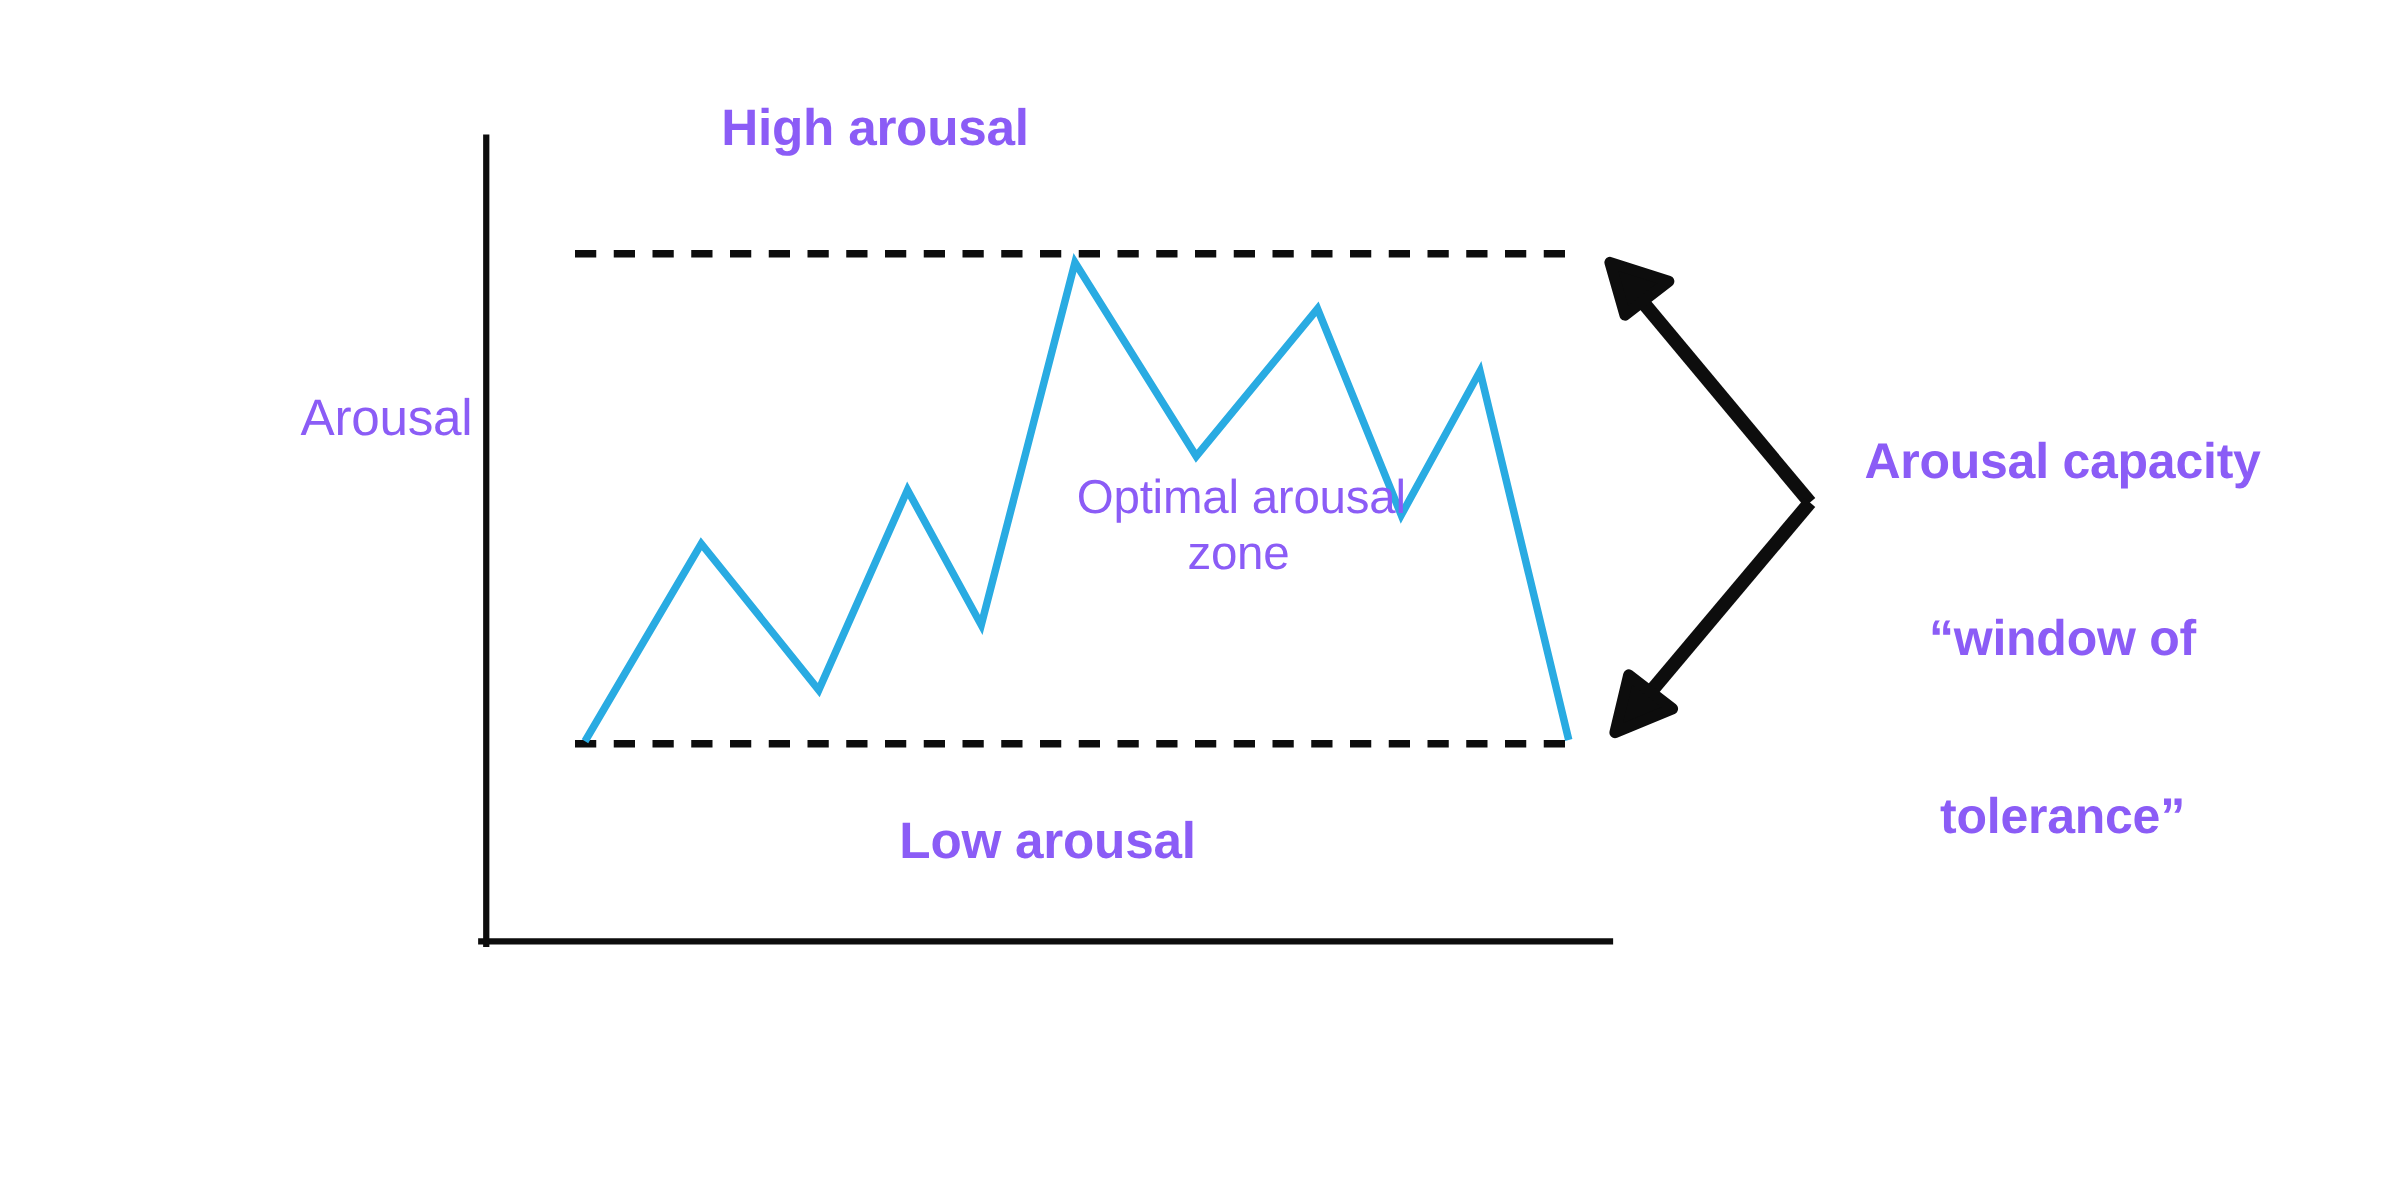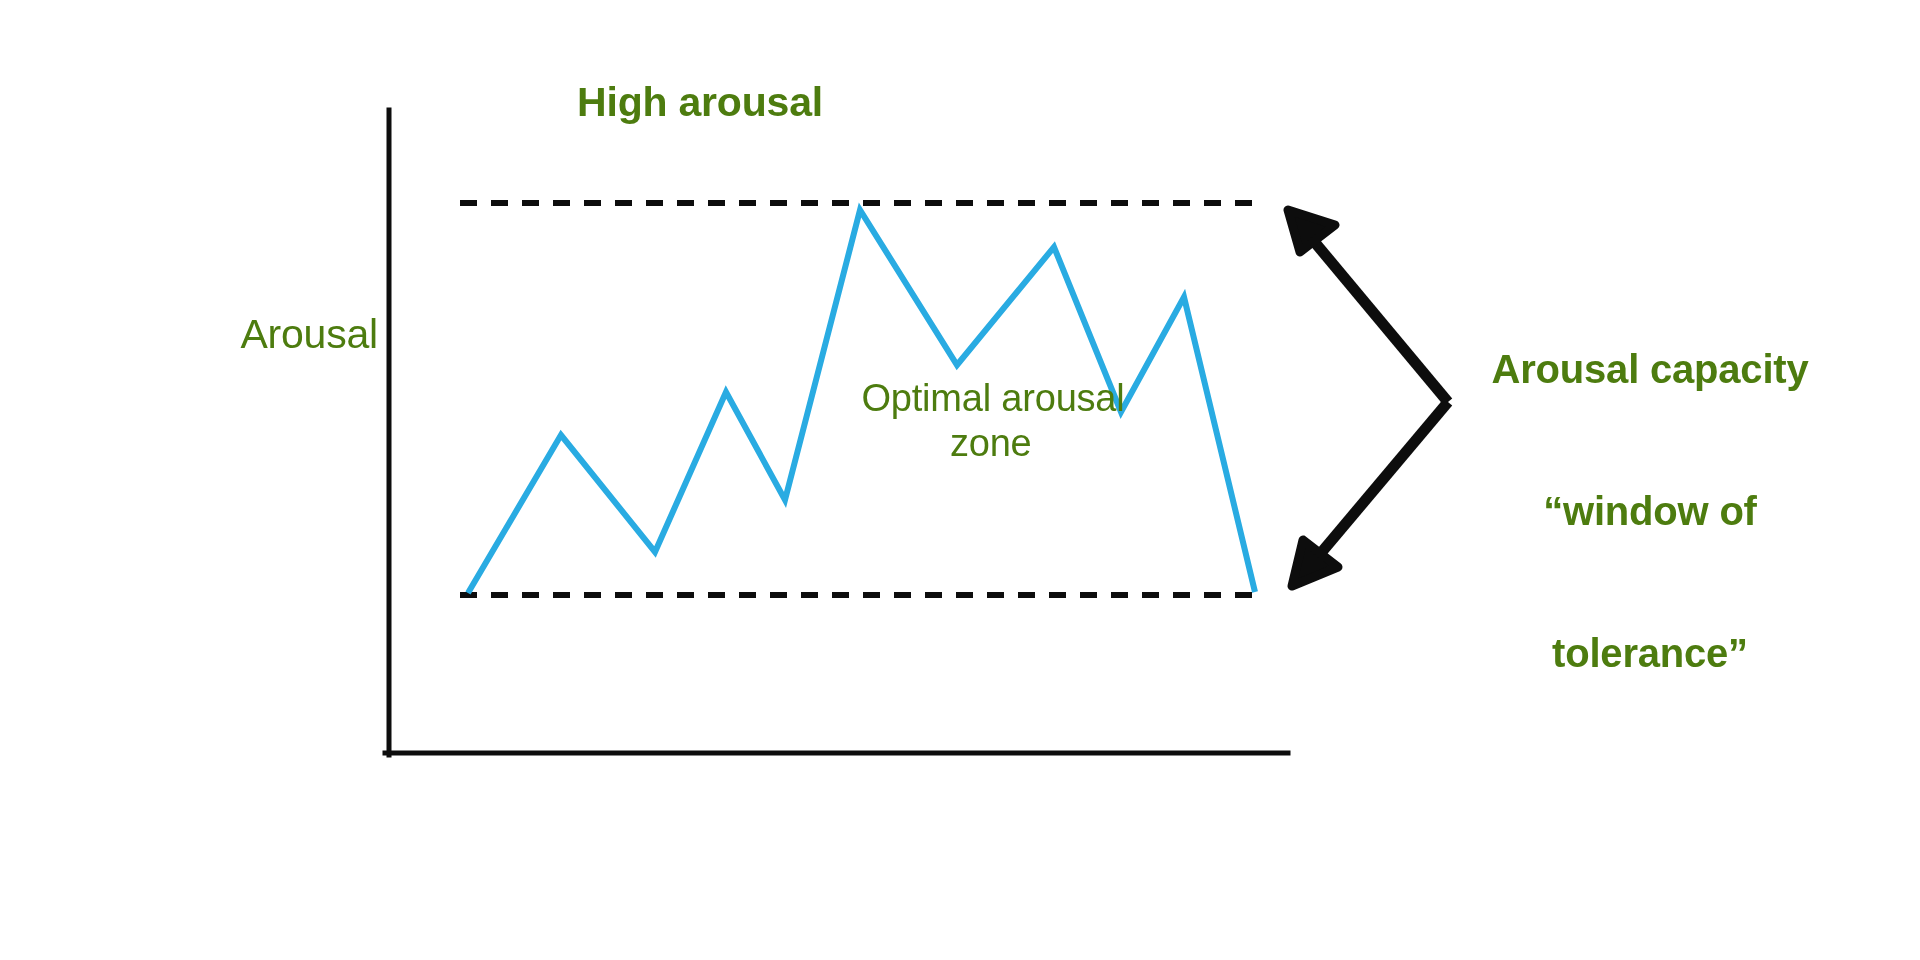--- a/index.html
+++ b/index.html
@@ -23,21 +23,21 @@
   }
   #diagram-svg {
     position: absolute;
     left: 0; top: 0;
     width: 1920px;
     height: 960px;
   }
   .lbl {
     position: absolute;
     font-family: "Liberation Sans", sans-serif;
-    color: #4d7c0f;
+    color: #8b5cf6;
     white-space: pre;
     line-height: 1.18;
     letter-spacing: -0.2px;
   }
   #label-high-arousal {
     left: 0; top: 78px;
     width: 1400px;
     text-align: center;
     font-size: 41px;
     font-weight: 600;
@@ -103,14 +103,15 @@
     <span class="ln">Arousal capacity</span>
     <span class="ln">“window of</span>
     <span class="ln">tolerance”</span>
   </div>
 
   <div class="lbl" id="label-optimal-zone">
     <span class="ln">Optimal arousal</span>
     <span class="ln">zone</span>
   </div>
 
+  <div class="lbl" id="label-low-arousal">Low arousal</div>
 
 </div>
 
 </body></html>

